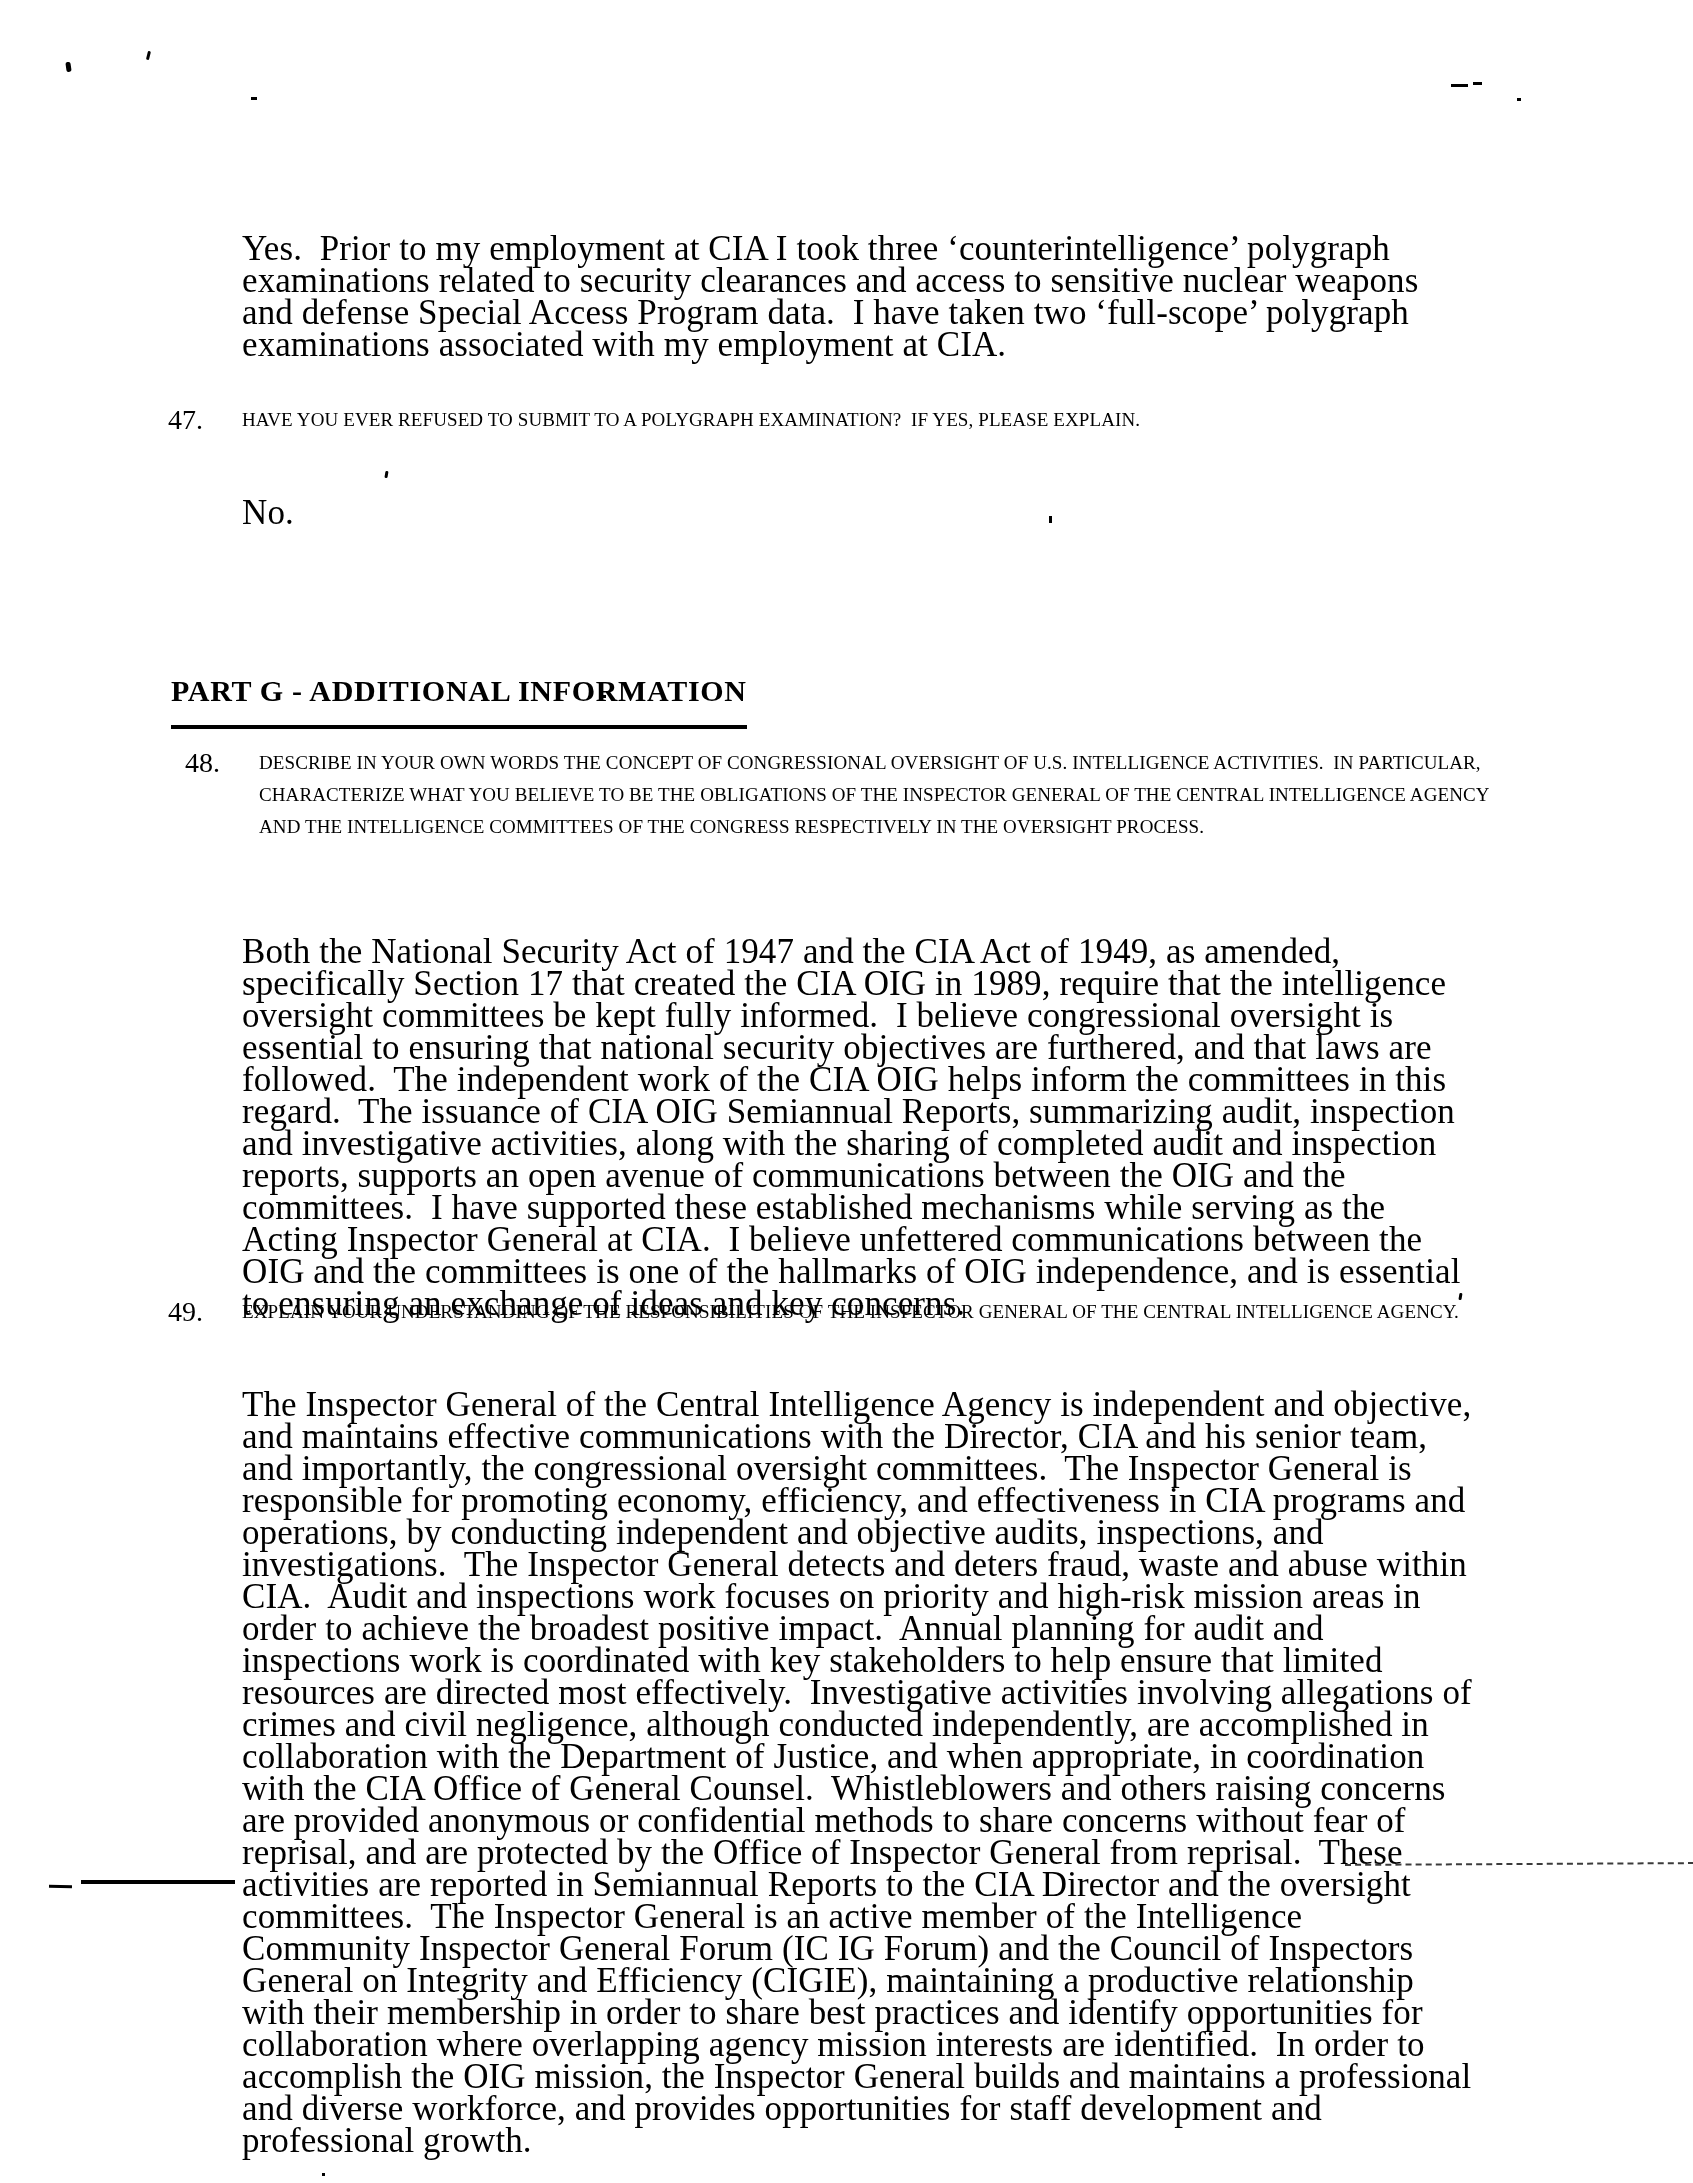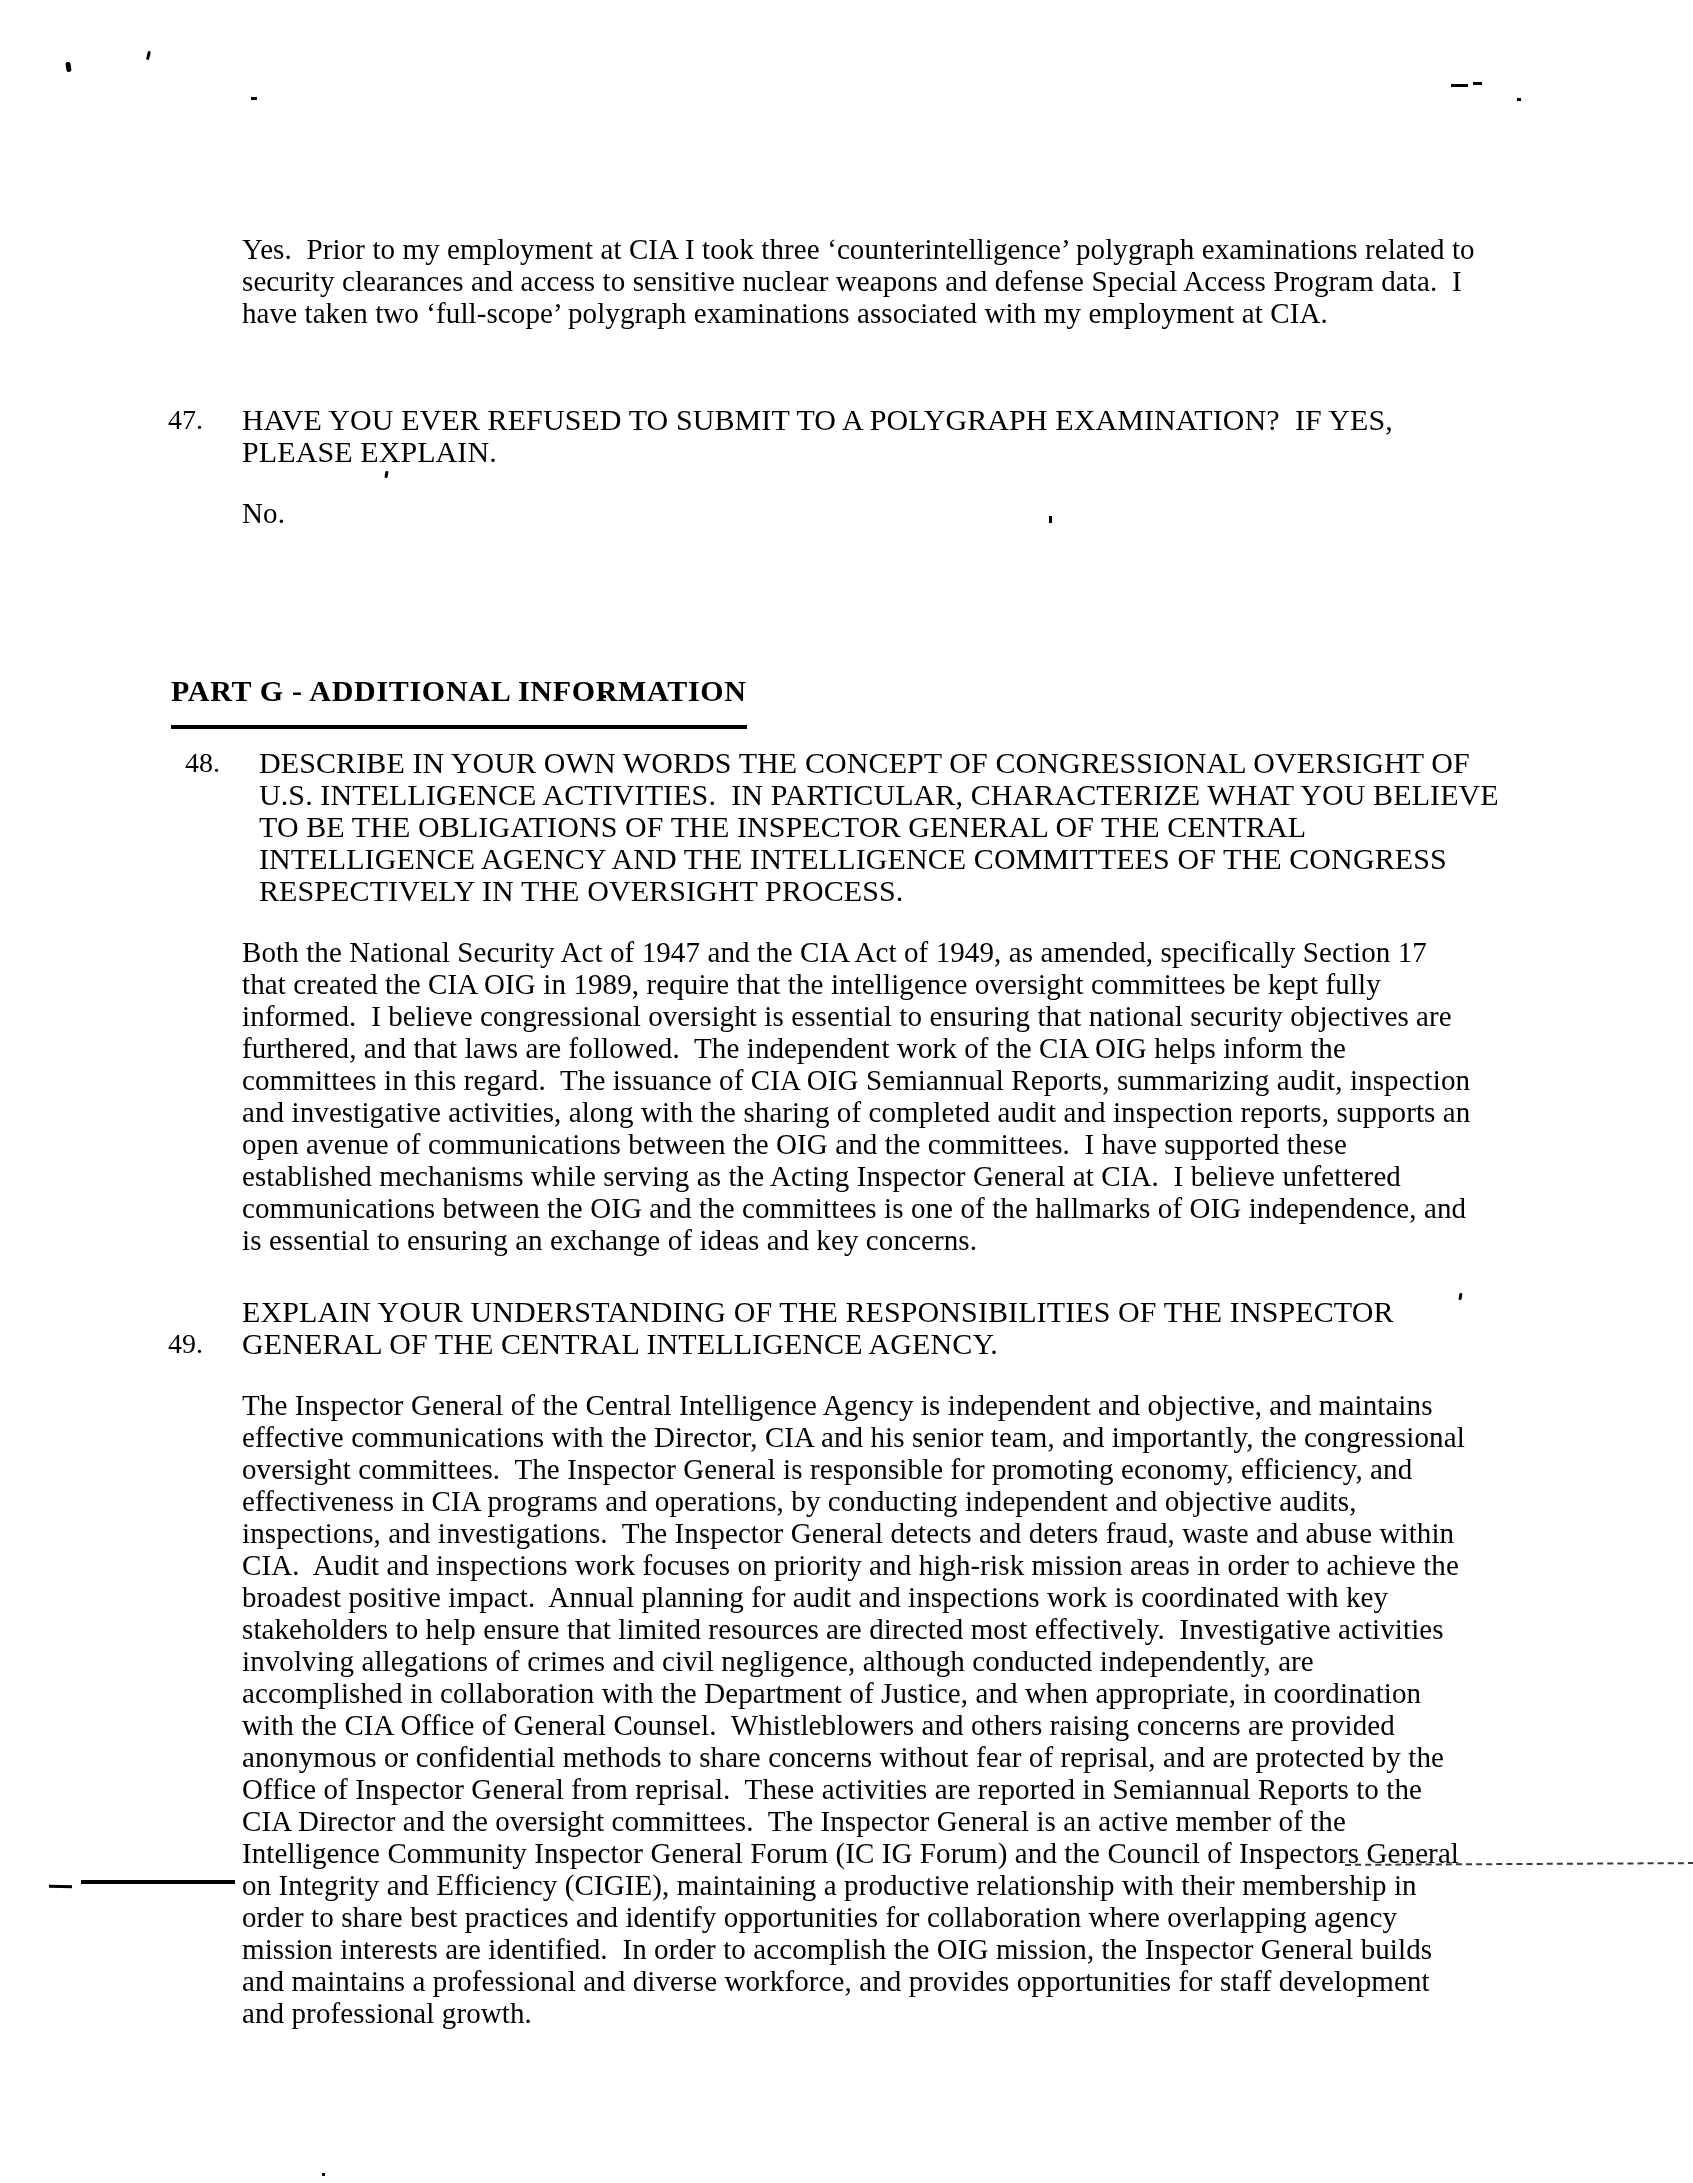--- a/index.html
+++ b/index.html
@@ -7,39 +7,39 @@
     position: relative;
     width: 1693px;
     height: 2183px;
     background: #ffffff;
     overflow: hidden;
     font-family: "Liberation Serif", "DejaVu Serif", serif;
     color: #000000;
   }
   .para {
     position: absolute;
-    font-size: 29px;
+    font-size: 35px;
     line-height: 32px;
     white-space: pre-wrap;
     letter-spacing: 0.1px;
   }
   .q-row {
     position: absolute;
     display: flex;
     align-items: flex-start;
   }
   .q-num {
     flex: none;
     width: 74px;
     font-size: 28px;
     line-height: 32px;
   }
   .q-text {
     width: 1260px;
-    font-size: 30px;
+    font-size: 19px;
     line-height: 32px;
     white-space: pre-wrap;
     letter-spacing: 0.1px;
   }
   .section-heading {
     position: absolute;
     left: 171px;
     top: 674px;
     font-size: 30px;
     font-weight: bold;

